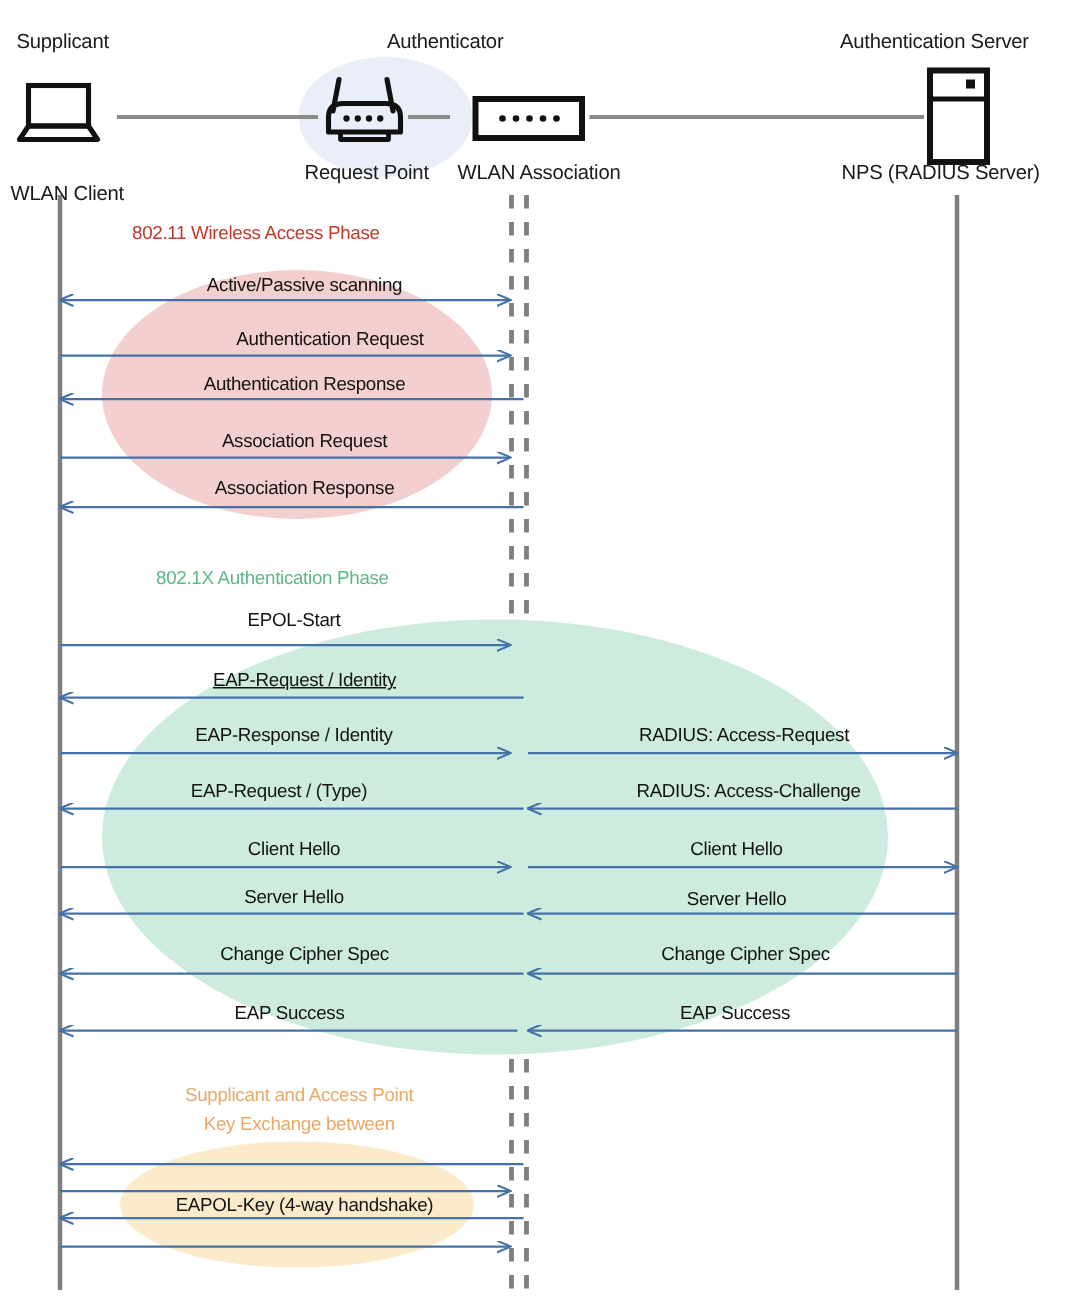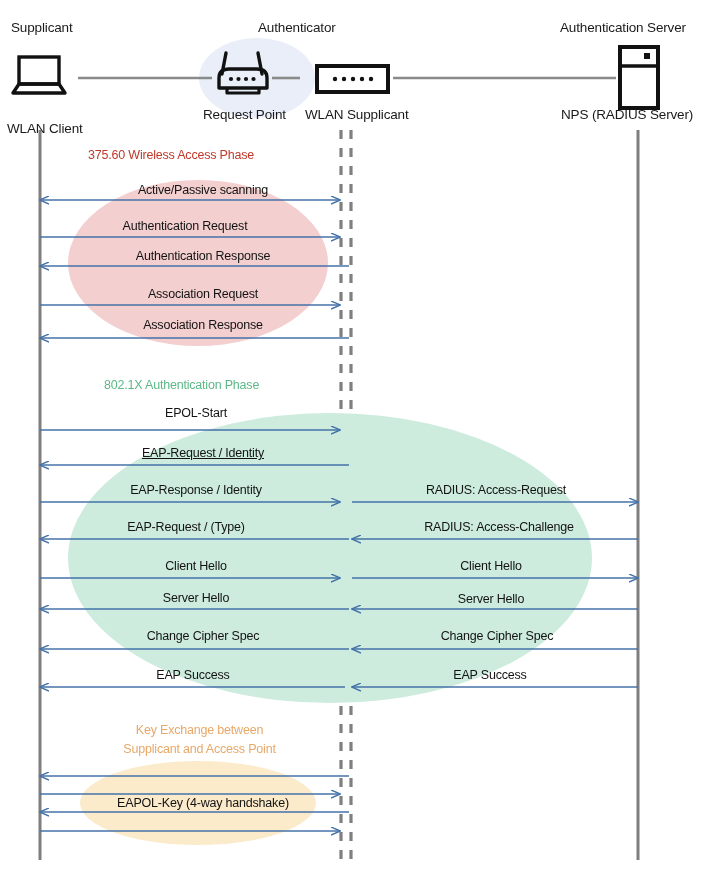--- a/index.html
+++ b/index.html
@@ -154,32 +154,32 @@
     <line x1="40" y1="812" x2="349" y2="812" stroke="#4472a8" stroke-width="1.5" marker-start="url(#arrL)"></line>
     <line x1="40" y1="831" x2="340" y2="831" stroke="#4472a8" stroke-width="1.5" marker-end="url(#arrR)"></line>
   </svg>
 
   <div class="hdr-label" style="left:11px; top:20px;">Supplicant</div>
   <div class="hdr-label" style="left:258px; top:20px;">Authenticator</div>
   <div class="hdr-label" style="left:560px; top:20px;">Authentication Server</div>
 
   <div class="node-label" style="left:7px; top:121px;">WLAN Client</div>
   <div class="node-label" style="left:203px; top:107px;">Request Point</div>
-  <div class="node-label" style="left:305px; top:107px;">WLAN Supplicant</div>
+  <div class="node-label" style="left:305px; top:107px;">WLAN Association</div>
   <div class="node-label" style="left:561px; top:107px;">NPS (RADIUS Server)</div>
 
-  <div class="phase-label" style="left:88px; top:146px; color:#c0392b;">375.60 Wireless Access Phase</div>
+  <div class="phase-label" style="left:88px; top:146px; color:#c0392b;">802.11 Wireless Access Phase</div>
   <div class="phase-label" style="left:104px; top:376px; color:#5cb888;">802.1X Authentication Phase</div>
   <div class="phase-label" style="left:102px; top:721px; width:195px; color:#e8a868;">
+    <div>Supplicant and Access Point</div>
     <div>Key Exchange between</div>
-    <div>Supplicant and Access Point</div>
   </div>
 
   <div class="msg-label" style="left:203px; top:183px;">Active/Passive scanning</div>
-  <div class="msg-label" style="left:185px; top:219px;">Authentication Request</div>
+  <div class="msg-label" style="left:220px; top:219px;">Authentication Request</div>
   <div class="msg-label" style="left:203px; top:249px;">Authentication Response</div>
   <div class="msg-label" style="left:203px; top:287px;">Association Request</div>
   <div class="msg-label" style="left:203px; top:318px;">Association Response</div>
 
   <div class="msg-label" style="left:196px; top:406px;">EPOL-Start</div>
   <div class="msg-label" style="left:203px; top:446px;text-decoration:underline;">EAP-Request / Identity</div>
   <div class="msg-label" style="left:196px; top:483px;text-align:right;">EAP-Response / Identity</div>
   <div class="msg-label" style="left:186px; top:520px;">EAP-Request / (Type)</div>
   <div class="msg-label" style="left:196px; top:559px;">Client Hello</div>
   <div class="msg-label" style="left:196px; top:591px;">Server Hello</div>

